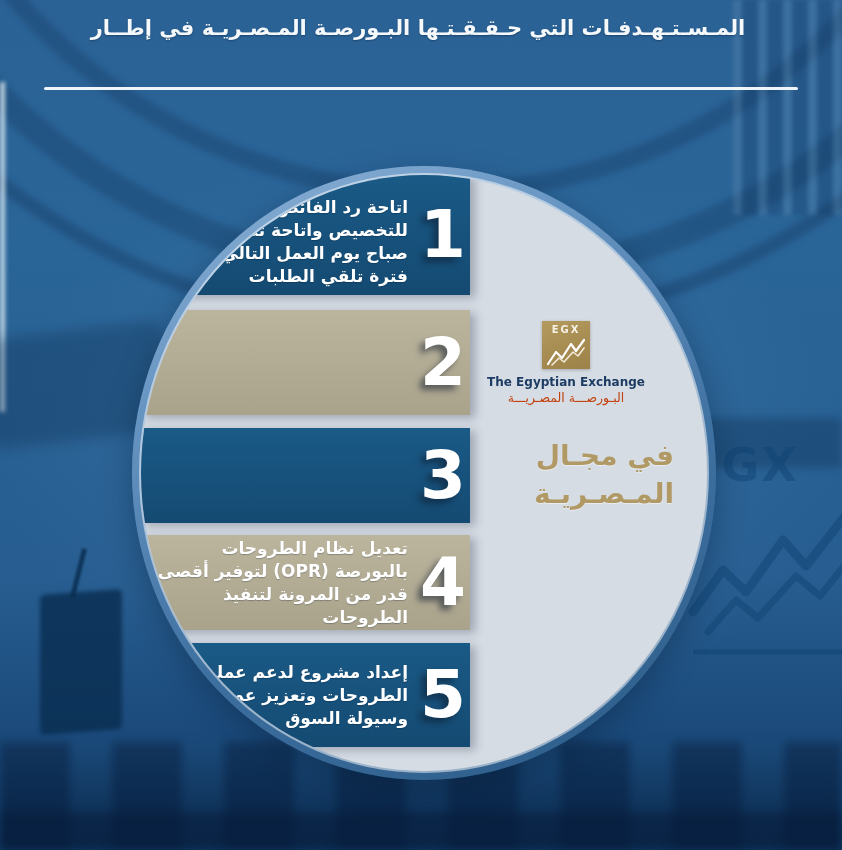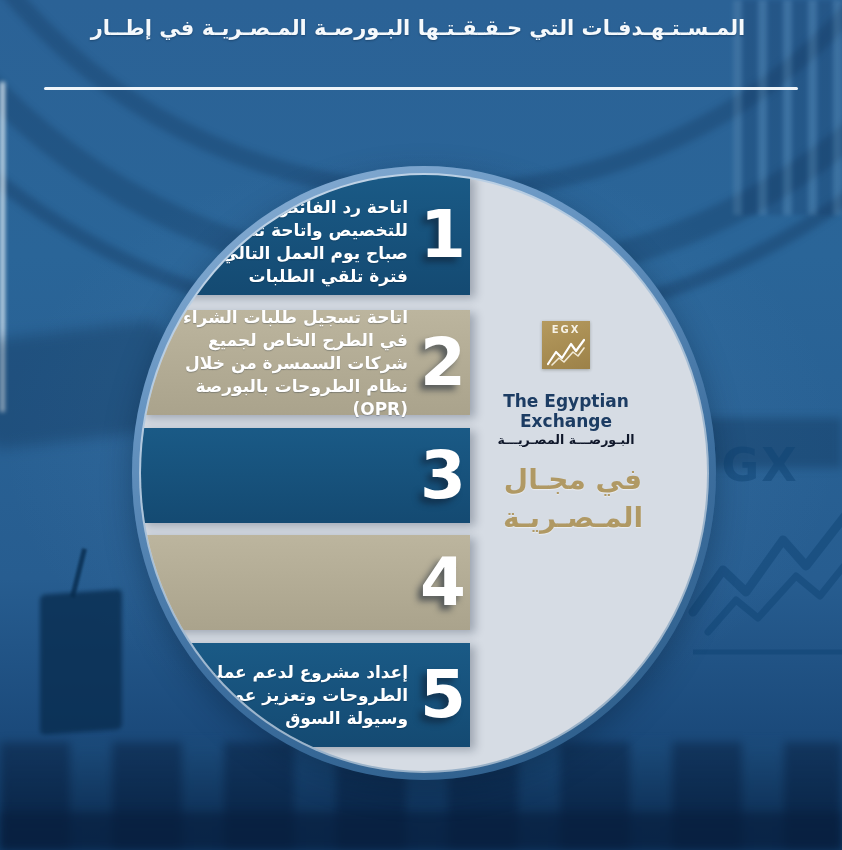--- a/index.html
+++ b/index.html
@@ -59,24 +59,24 @@
   .strip-num{position:absolute;right:-6px;top:50%;transform:translateY(-50%);width:66px;
     text-align:center;font-weight:bold;font-size:66px;line-height:1;color:#ffffff;
     text-shadow:-5px 5px 6px rgba(15,28,45,0.55);}
   
   .logo{position:absolute;left:339px;top:146px;width:172px;text-align:center;}
   .logo-square{width:48px;height:48px;margin:0 auto;background:linear-gradient(160deg,#b59a5e,#9c8148);
     position:relative;box-shadow:0 1px 3px rgba(40,40,20,0.3);}
   .logo-square .egx{position:absolute;top:3px;left:0;width:100%;text-align:center;
     color:#f6f2e6;font-size:10px;font-weight:bold;letter-spacing:2px;}
   .logo-square svg{position:absolute;left:5px;top:17px;}
-  .logo-en{margin-top:22px;color:#1c3c63;font-weight:bold;font-size:17px;}
-  .logo-ar{margin-top:1px;color:#0f172a;font-weight:bold;font-size:12.5px;direction:rtl;}
-  .gold-label{position:absolute;left:331px;top:262px;width:202px;text-align:center;direction:rtl;
-    color:#b09964;font-weight:bold;font-size:28px;line-height:38px;text-shadow:0 1px 1px rgba(255,255,255,0.5);margin-top:24px;}
+  .logo-en{margin-top:6px;color:#1c3c63;font-weight:bold;font-size:12px;}
+  .logo-ar{margin-top:1px;color:#c2410c;font-weight:normal;font-size:12.5px;direction:rtl;}
+  .gold-label{position:absolute;left:331px;top:262px;width:202px;text-align:right;direction:rtl;
+    color:#b09964;font-weight:bold;font-size:28px;line-height:38px;text-shadow:0 1px 1px rgba(255,255,255,0.5);}
 </style>
 </head>
 <body>
 
 <div id="stage">
 
   <div class="bgfx dome-arc arc1"></div>
   <div class="bgfx dome-arc arc2"></div>
   <div class="bgfx dome-arc arc3"></div>
   <div class="bgfx blinds"></div>
@@ -104,29 +104,29 @@
 
   <div class="ring">
     <div class="disk">
 
       <div class="strip navy s1">
         <div class="strip-text">اتاحة رد الفائض النقدي للتخصيص واتاحة تنفيذ الطرح صباح يوم العمل التالي لانتهاء فترة تلقي الطلبات</div>
         <div class="strip-num">1</div>
       </div>
 
       <div class="strip beige s2">
-        <div class="strip-text">اتاحة تسجيل طلبات الشراء في الطرح الخاص لجميع شركات السمسرة من خلال نظام الطروحات بالبورصة (OPR)</div>
         <div class="strip-num">2</div>
       </div>
 
       <div class="strip navy s3">
         <div class="strip-num">3</div>
       </div>
 
       <div class="strip beige s4">
+        <div class="strip-text">تعديل نظام الطروحات بالبورصة (OPR)  لتوفير أقصى قدر من المرونة لتنفيذ الطروحات</div>
         <div class="strip-num">4</div>
       </div>
 
       <div class="strip navy s5">
         <div class="strip-text">إعداد مشروع لدعم عملية الطروحات وتعزيز عمق وسيولة السوق</div>
         <div class="strip-num">5</div>
       </div>
 
       <div class="logo">
         <div class="logo-square">

